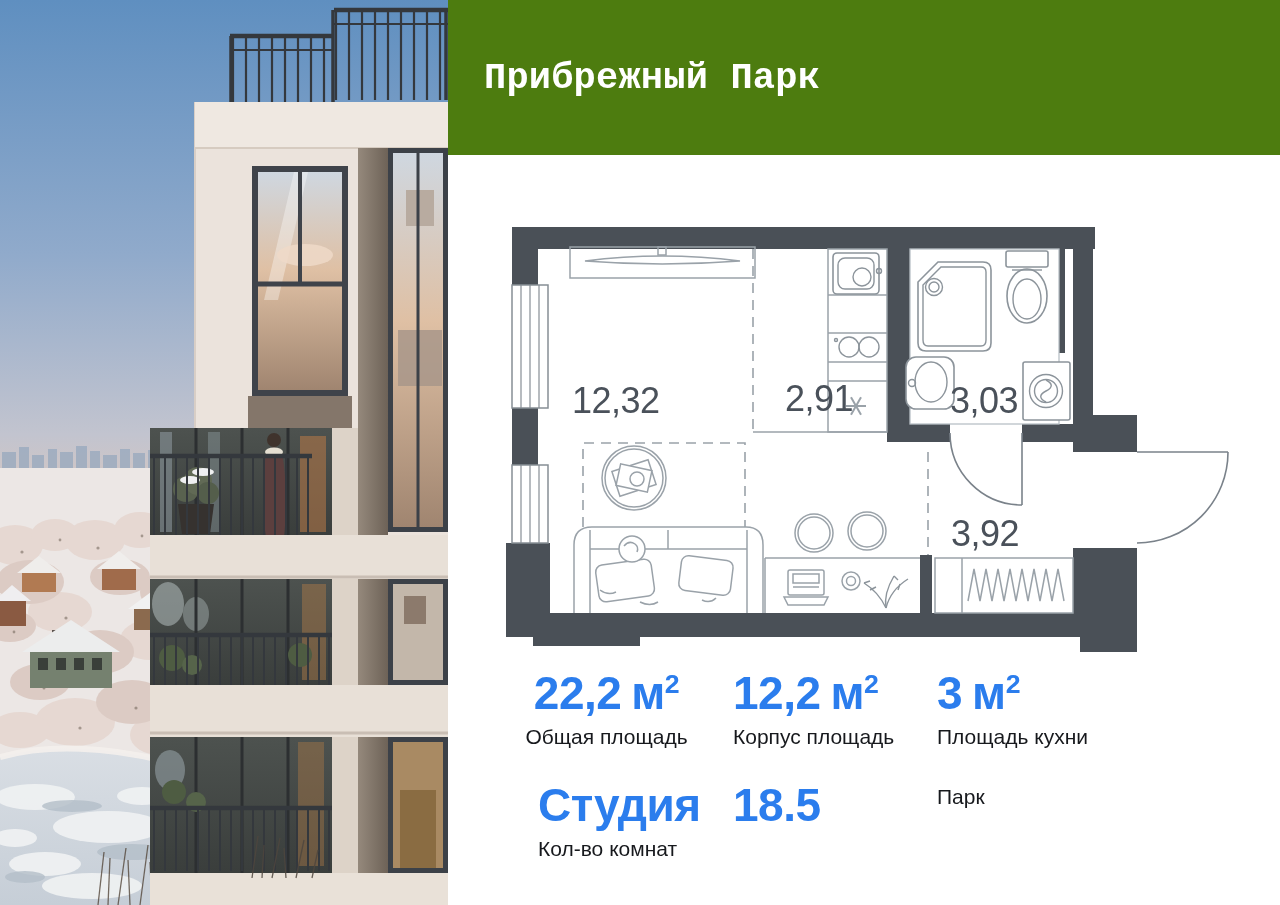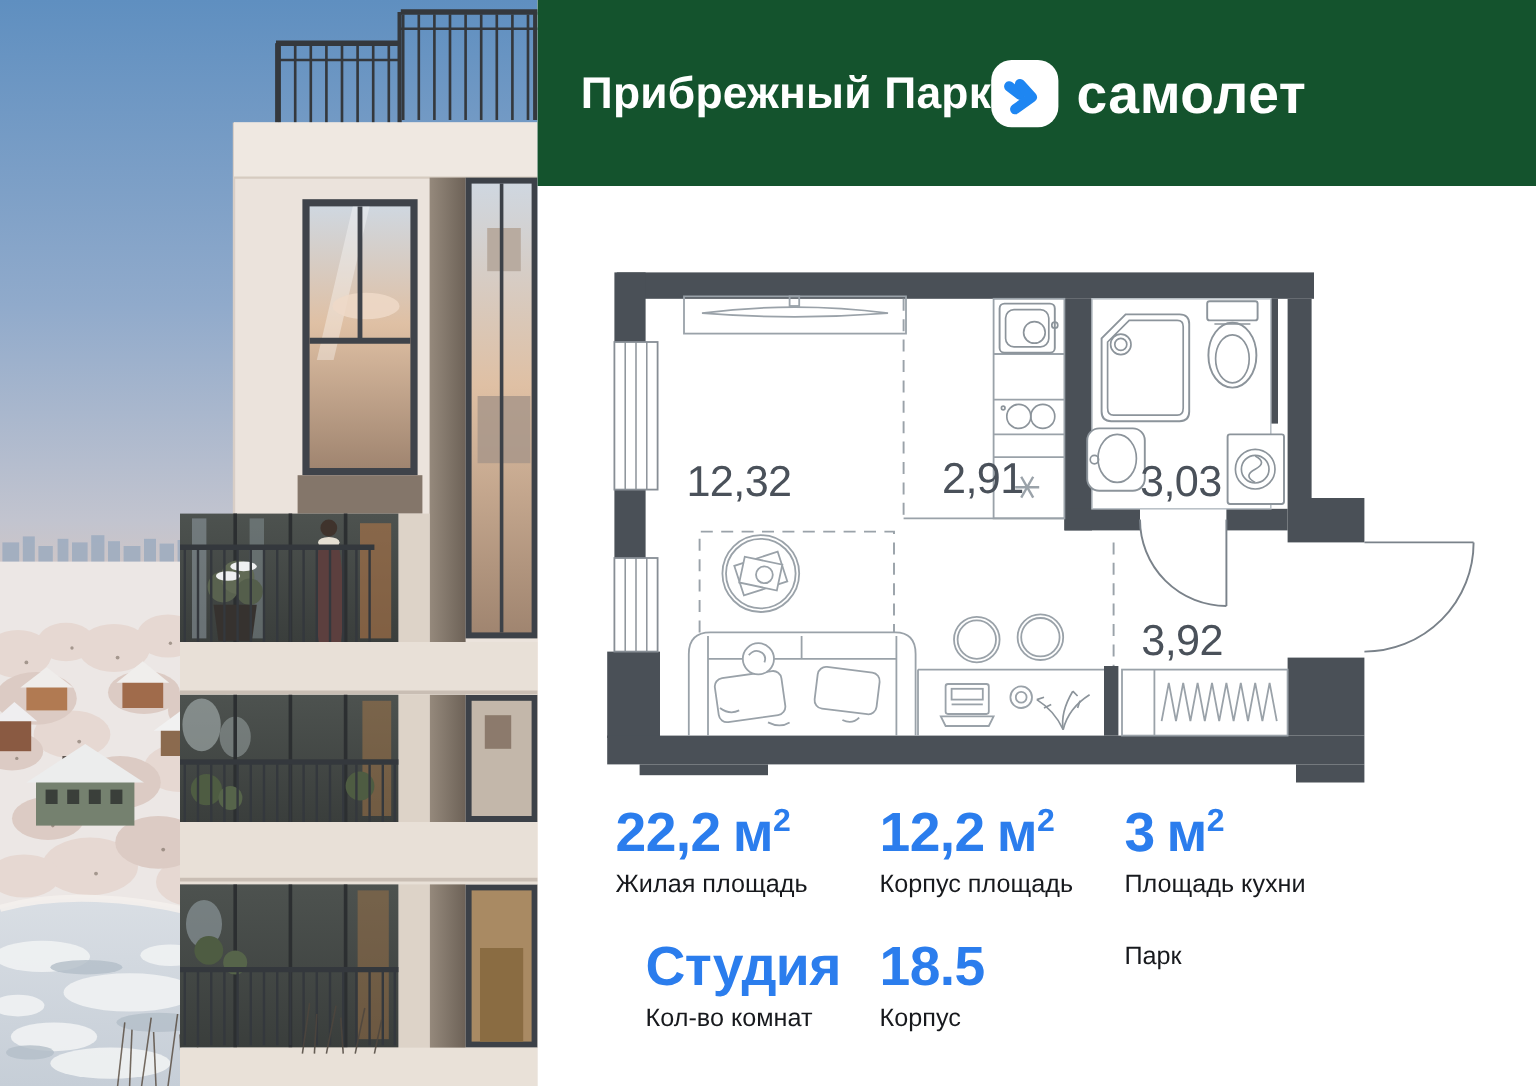--- a/index.html
+++ b/index.html
@@ -5,22 +5,22 @@
   html,body { margin:0; padding:0; background:#ffffff; }
   .canvas {
     position:relative; width:1280px; height:905px; overflow:hidden;
     background:#ffffff; font-family:"Liberation Sans", sans-serif;
   }
   
   .photo { position:absolute; left:0; top:0; width:448px; height:905px; }
   
   .header {
     position:absolute; left:448px; top:0; width:832px; height:155px;
-    background:#14532d; display:flex; align-items:center;
-    justify-content:flex-start; padding:0 48px 0 36px; box-sizing:border-box;
+    background:#4d7c0f; display:flex; align-items:center;
+    justify-content:space-between; padding:0 48px 0 36px; box-sizing:border-box;font-family:Liberation Mono, monospace;
   }
   .project-title { color:#ffffff; font-size:37px; font-weight:700; letter-spacing:.2px; }
   .logo { display:flex; align-items:center; gap:15px; }
   .logo-badge { width:56px; height:56px; background:#ffffff; border-radius:17px;
     display:flex; align-items:center; justify-content:center; }
   .logo-word { color:#ffffff; font-size:46px; font-weight:700; letter-spacing:.5px; }
   
   .plan { position:absolute; left:498px; top:218px; width:744px; height:434px; }
   .plan text { font-family:"Liberation Sans", sans-serif; font-size:36px;
     font-weight:500; fill:#4a515a; letter-spacing:-0.5px; }
@@ -374,31 +374,20 @@
         <line x1="272" y1="878" x2="280" y2="838"></line>
           <line x1="286" y1="878" x2="284" y2="848"></line>
         <line x1="296" y1="878" x2="304" y2="840"></line>
           <line x1="312" y1="878" x2="318" y2="850"></line>
       </g>
     </g>
   </svg>
 
   <div class="header">
     <div class="project-title">Прибрежный Парк</div>
-    <div class="logo">
-      <div class="logo-badge">
-        <svg width="56" height="56" viewBox="0 0 56 56">
-          <g fill="none" stroke="#1e86f2" stroke-width="8.5" stroke-linecap="round" stroke-linejoin="round">
-            <path d="M15,22 L24,29"></path>
-            <path d="M20,41 L34,31 L24,20"></path>
-          </g>
-        </svg>
-      </div>
-      <div class="logo-word">самолет</div>
-    </div>
   </div>
 
   <svg class="plan" viewBox="498 218 744 434">
 
     <g class="wall">
       <rect x="514" y="227" width="581" height="22"></rect>
       <rect x="512" y="227" width="26" height="58"></rect>
       <rect x="512" y="408" width="26" height="57"></rect>
       <rect x="506" y="543" width="44" height="72"></rect>
       <rect x="506" y="613" width="631" height="24"></rect>
@@ -561,37 +550,36 @@
         <path d="M1228,452 A91,91 0 0 1 1137,543" class="door"></path>
       </g>
     </g>
 
     <text x="572" y="413">12,32</text>
     <text x="785" y="411">2,91</text>
     <text x="950" y="413">3,03</text>
     <text x="951" y="546">3,92</text>
   </svg>
 
-  <div class="stat" style="left:513px; top:668px;">
+  <div class="stat" style="left:499px; top:668px;text-align:center;">
     <div class="stat-value"><span>22,2</span><span class="unit">м</span><sup>2</sup></div>
-    <div class="stat-label">Жилая площадь</div>
+    <div class="stat-label">Общая площадь</div>
   </div>
   <div class="stat" style="left:733px; top:668px;">
     <div class="stat-value"><span>12,2</span><span class="unit">м</span><sup>2</sup></div>
     <div class="stat-label">Корпус площадь</div>
   </div>
   <div class="stat" style="left:937px; top:668px;">
     <div class="stat-value"><span>3</span><span class="unit">м</span><sup>2</sup></div>
     <div class="stat-label">Площадь кухни</div>
   </div>
   <div class="stat" style="left:538px; top:780px;">
     <div class="stat-value"><span>Студия</span></div>
     <div class="stat-label">Кол-во комнат</div>
   </div>
   <div class="stat" style="left:733px; top:780px;">
     <div class="stat-value"><span>18.5</span></div>
-    <div class="stat-label">Корпус</div>
   </div>
   <div class="stat" style="left:937px; top:780px;">
     <div class="stat-label">Парк</div>
   </div>
 
 </div>
 
 </body></html>

